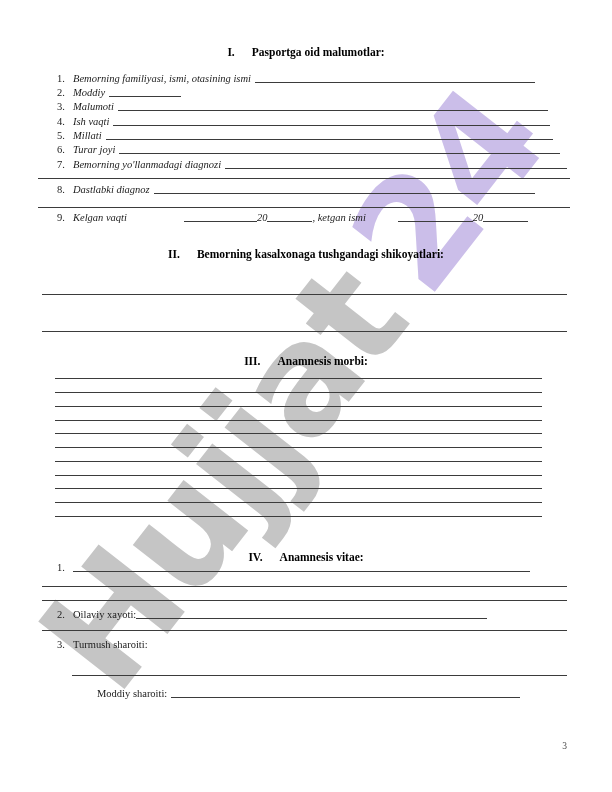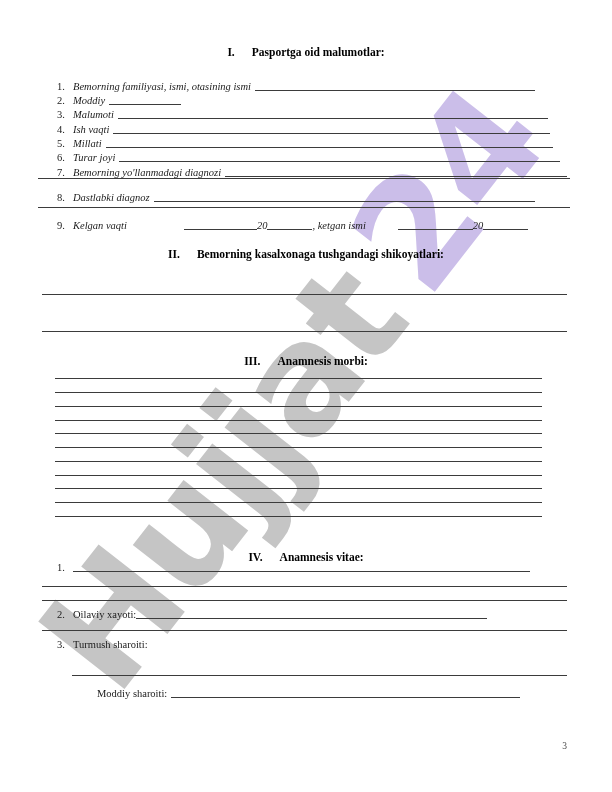--- a/index.html
+++ b/index.html
@@ -24,21 +24,21 @@
     position:absolute; left:0; right:0; text-align:center;
     font-weight:bold; font-size:11.5px; color:#000; white-space:nowrap;
   }
   .sec-num { margin-right:17px; }
   
   .row {
     position:absolute; display:flex; align-items:flex-end;
     font-size:10.5px; line-height:13px; white-space:nowrap;
   }
   .num { display:inline-block; width:16px; flex:0 0 16px; }
-  .it { font-style:italic;margin-top:8px; }
+  .it { font-style:italic; }
   .lbl { flex:0 0 auto; }
   .fill { flex:1 1 auto; border-bottom:1px solid #3b3b3b; margin-bottom:2px; height:1px; }
   .fillw { flex:0 0 auto; border-bottom:1px solid #3b3b3b; margin-bottom:2px; height:1px; }
   .fill.thick { border-bottom-width:1.5px; }
   .sp { flex:0 0 auto; height:1px; }
   
   .cline { position:absolute; border-top:1px solid #3b3b3b; height:0; }
   .blank-block { position:absolute; }
   .bline { height:13.75px; border-bottom:1px solid #3b3b3b; }
   .page-num {

